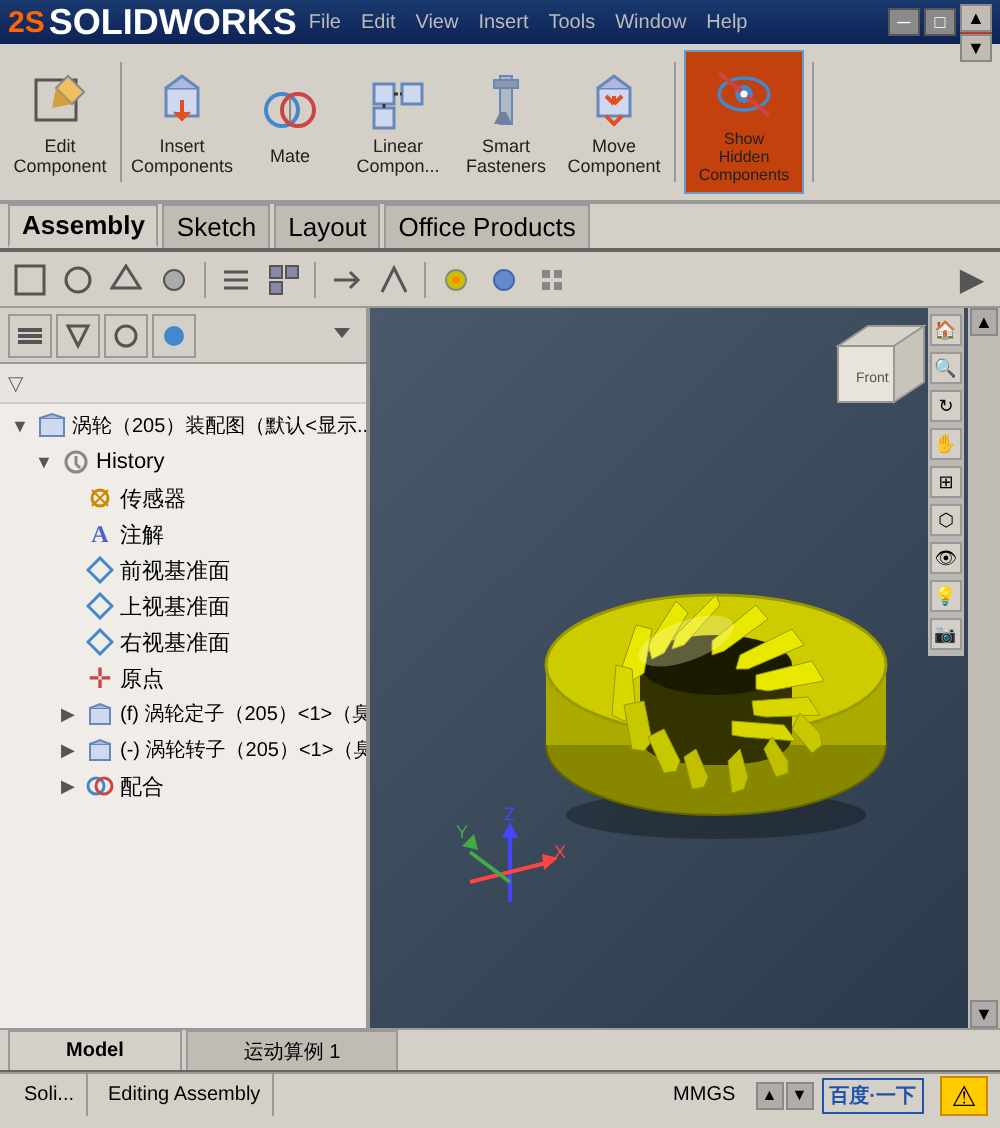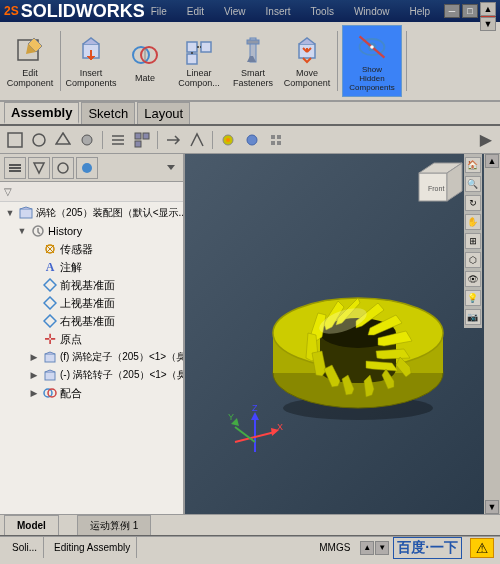--- a/index.html
+++ b/index.html
@@ -15,21 +15,21 @@
       color: white;
     }
     #title-bar .logo {
       font-weight: bold;
       font-size: 12px;
       color: #ff6600;
       margin-right: 6px;
       display: flex;
       align-items: center;
     }
-    #title-bar .logo .ds { color: #ff6600; font-size: 12px; margin-right: 2px; }
+    #title-bar .logo .ds { color: #ff6600; font-size: 15px; margin-right: 2px; }
     #title-bar .logo .sw { color: white; font-size: 18px; font-weight: 700; }
     #title-bar .win-btns { display: flex; gap: 2px; }
     #title-bar .win-btn { width: 16px; height: 14px; background: #8a8a8a; border: 1px solid #555; font-size: 9px; color: white; display: flex; align-items: center; justify-content: center; cursor: pointer; }
 
     
     #toolbar {
       background: #d4d0c8;
       height: 80px;
       display: flex;
       align-items: center;
@@ -53,21 +53,21 @@
     }
     .tb-icon {
       width: 32px;
       height: 32px;
       display: flex;
       align-items: center;
       justify-content: center;
       margin-bottom: 2px;
     }
     .tb-sep { width: 1px; height: 60px; background: #999; margin: 0 2px; }
-    .tb-item.active { background: #3b82f6; border: 1px solid #6699cc; align-items: center; }
+    .tb-item.active { background: #c2410c; border: 1px solid #6699cc; align-items: center; }
     .tb-item-wide { width: 60px; }
 
     
     #tabs-row {
       background: #d4d0c8;
       height: 24px;
       display: flex;
       align-items: flex-end;
       padding: 0 4px;
       border-bottom: 2px solid #666;
@@ -223,61 +223,61 @@
     #bottom-tabs {
       height: 22px;
       background: #d4d0c8;
       display: flex;
       align-items: flex-end;
       padding: 0 4px;
       border-top: 1px solid #999;
       border-bottom: 1px solid #666;
     }
     .btab {
-      padding: 1px 12px;
+      padding: 1px 28px;
       height: 20px;
       border: 1px solid #999;
       border-bottom: none;
       background: #c0bcb4;
       cursor: pointer;
       display: flex;
       align-items: center;
       font-size: 10px;
-      margin-right: 18px;
+      margin-right: 2px;
     }
     .btab.active { background: #d4d0c8; font-weight: bold; }
 
     
     #status-bar {
       height: 22px;
       background: #d4d0c8;
       display: flex;
       align-items: center;
       padding: 0 6px;
       font-size: 10px;
       border-top: 1px solid #999;
       gap: 4px;
     }
     #status-bar .status-item { padding: 0 6px; border-right: 1px solid #999; height: 100%; display: flex; align-items: center; }
     #status-bar .status-yellow { color: #cc8800; font-weight: bold; }
     #status-bar .flex-spacer { flex: 1; }
-    #status-bar .baidu-logo { font-size: 14px; color: #2255aa; font-weight: bold; border: 1px solid #2255aa; padding: 1px 3px; margin-right: 4px; }
+    #status-bar .baidu-logo { font-size: 10px; color: #2255aa; font-weight: bold; border: 1px solid #2255aa; padding: 1px 3px; margin-right: 4px; }
     #status-bar .mmgs { padding: 0 6px; }
     #status-bar .arrow-btns { display: flex; align-items: center; gap: 1px; }
     .arrow-btn { width: 14px; height: 14px; background: #b0acaa; border: 1px solid #888; display: flex; align-items: center; justify-content: center; font-size: 8px; cursor: pointer; }
   </style>
 </head>
 <body>
 
 <div id="title-bar">
   <div class="logo">
     <span class="ds">2S</span>
     <span class="sw">SOLIDWORKS</span>
   </div>
-  <div style="flex:1;display:flex;align-items:flex-start;gap:20px;font-size:10px;color:#bbb;">
+  <div style="flex:1;display:flex;align-items:flex-start;gap:10px;font-size:10px;color:#bbb;">
     <span>File</span>
     <span>Edit</span>
     <span>View</span>
     <span>Insert</span>
     <span>Tools</span>
     <span>Window</span>
     <span>Help</span>
   </div>
   <div class="win-btns">
     <div class="win-btn">─</div>
@@ -368,20 +368,21 @@
   <div style="position:absolute;right:4px;top:2px;display:flex;flex-direction:column;gap:1px;">
     <div style="width:16px;height:14px;background:#c0bcb4;border:1px solid #888;display:flex;align-items:center;justify-content:center;font-size:9px;cursor:pointer;">▲</div>
     <div style="width:16px;height:14px;background:#c0bcb4;border:1px solid #888;display:flex;align-items:center;justify-content:center;font-size:9px;cursor:pointer;">▼</div>
   </div>
 </div>
 
 <div id="tabs-row">
   <div class="tab active">Assembly</div>
   <div class="tab">Sketch</div>
   <div class="tab">Layout</div>
+  <div class="tab">Office Products</div>
 </div>
 
 <div id="secondary-toolbar">
   <div class="st-btn">
     <svg width="16" height="16" viewBox="0 0 16 16">
         <rect x="1" y="1" width="14" height="14" fill="none" stroke="#555" stroke-width="1.5"></rect>
       </svg>
   </div>
   <div class="st-btn">
     <svg width="16" height="16" viewBox="0 0 16 16">

